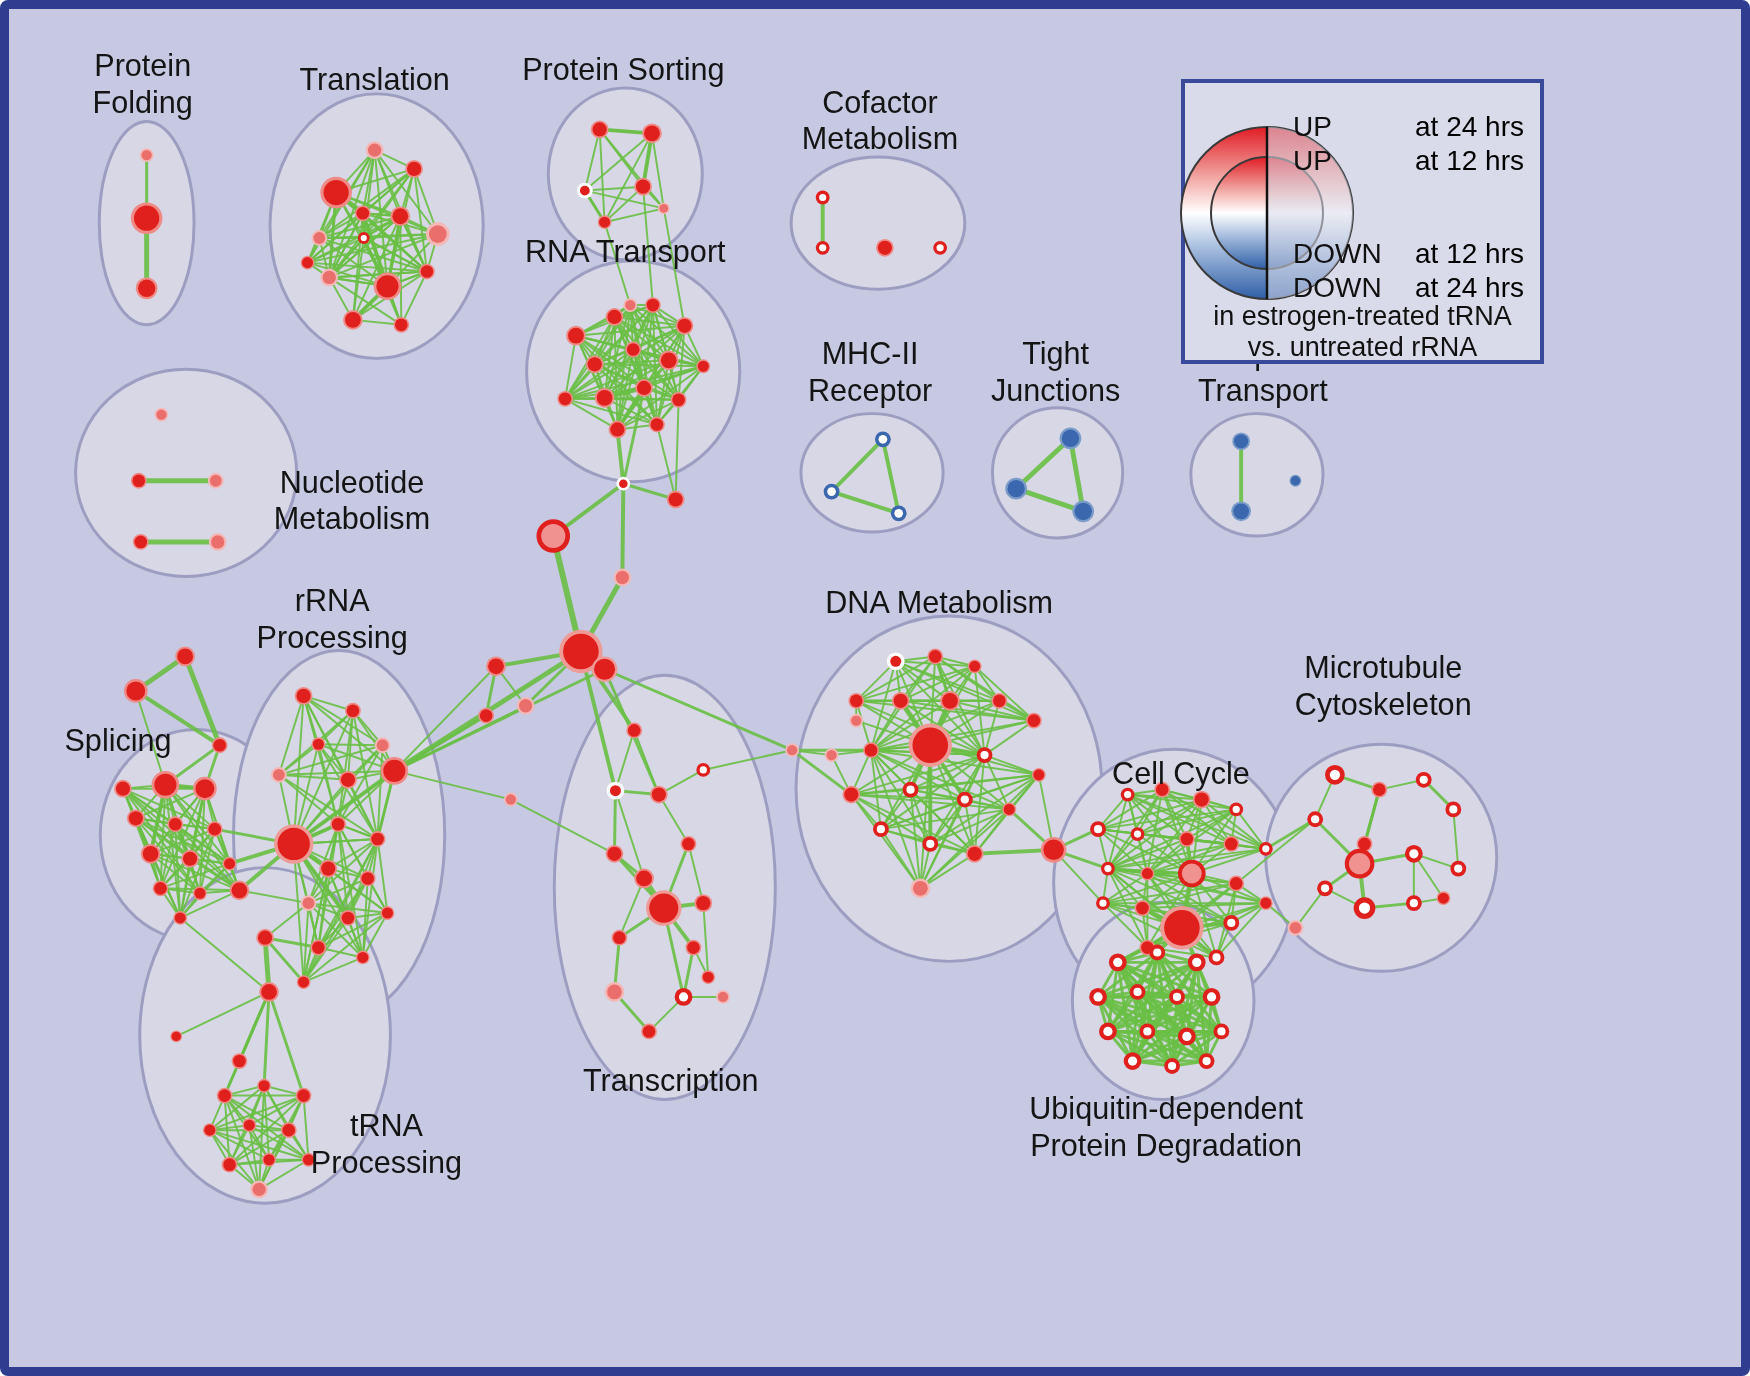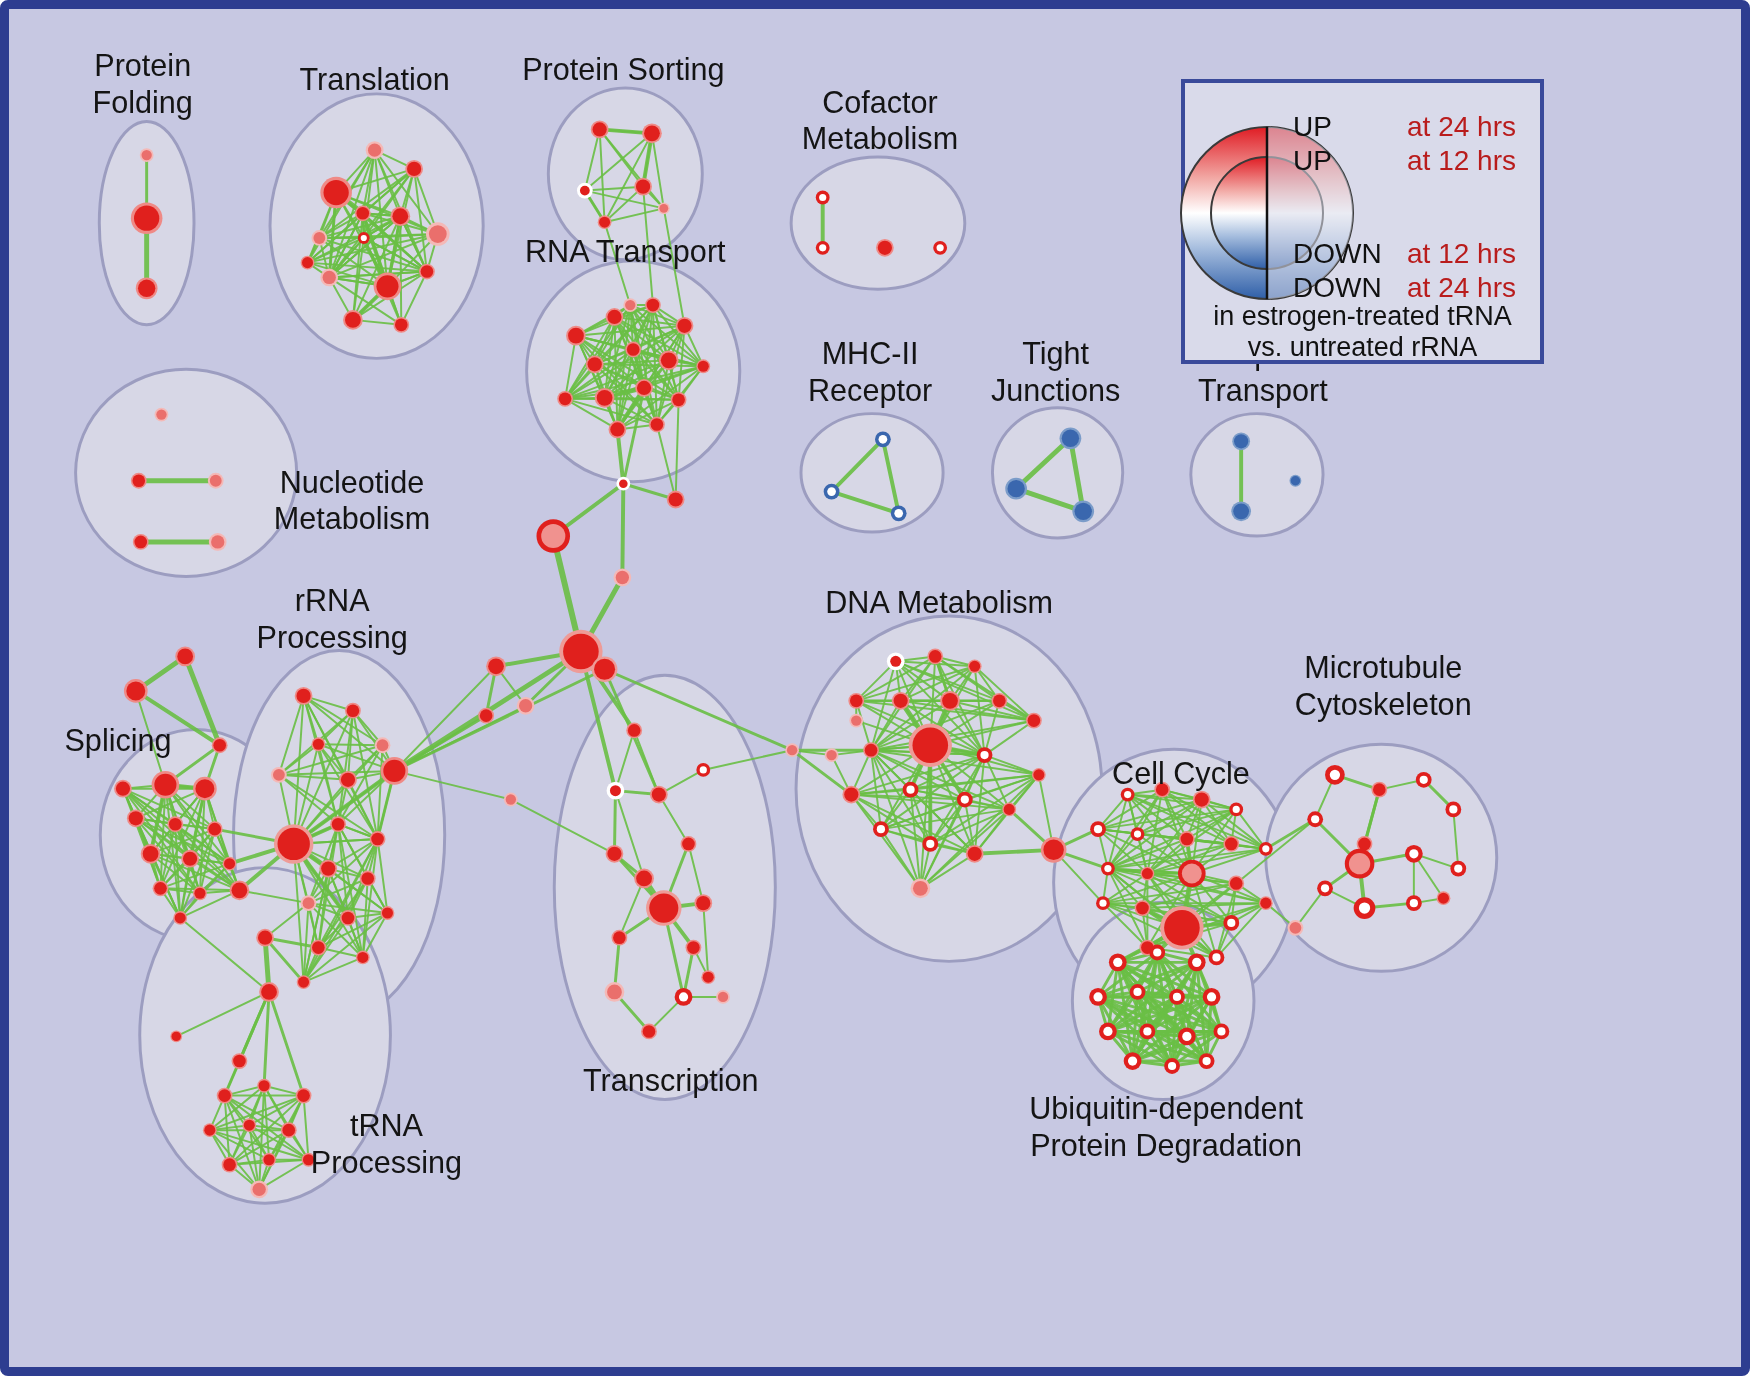--- a/index.html
+++ b/index.html
@@ -6,21 +6,21 @@
   body{width:1750px;height:1376px;overflow:hidden;font-family:"Liberation Sans",sans-serif;}
   .figure{position:relative;width:1750px;height:1376px;box-sizing:border-box;
           border:9px solid #2e3d90;border-radius:8px;background:#c7c8e2;}
   #net{position:absolute;left:0;top:0;width:100%;height:100%;}
   #net text{font-family:"Liberation Sans",sans-serif;}
   .legend{position:absolute;left:1172px;top:30px;width:363px;height:285px;
           box-sizing:border-box;background:#d9daea;border:4px solid #3a4a9a;z-index:5;margin-top:40px;}
   .legend-donut{position:absolute;left:-8px;top:40px;}
   .lrow{position:absolute;left:0;right:0;height:32px;}
   .lrow .ldir{position:absolute;left:108px;font-size:28px;color:#111;}
-  .lrow .ltime{position:absolute;right:24px;font-size:28px;color:#b91c1c;}
+  .lrow .ltime{position:absolute;right:16px;font-size:28px;color:#000000;}
   .r1{top:28px;} .r2{top:62px;} .r3{top:155px;} .r4{top:189px;}
   .lcap{position:absolute;left:0;right:0;text-align:center;font-size:27px;color:#111;}
   .c1{top:218px;} .c2{top:249px;}
 </style>
 </head>
 <body>
 
 <div class="figure" style="background: rgb(199, 200, 226); border-color: rgb(46, 61, 144);">
   <svg id="net" viewBox="0 0 1750 1376">
       <g>

